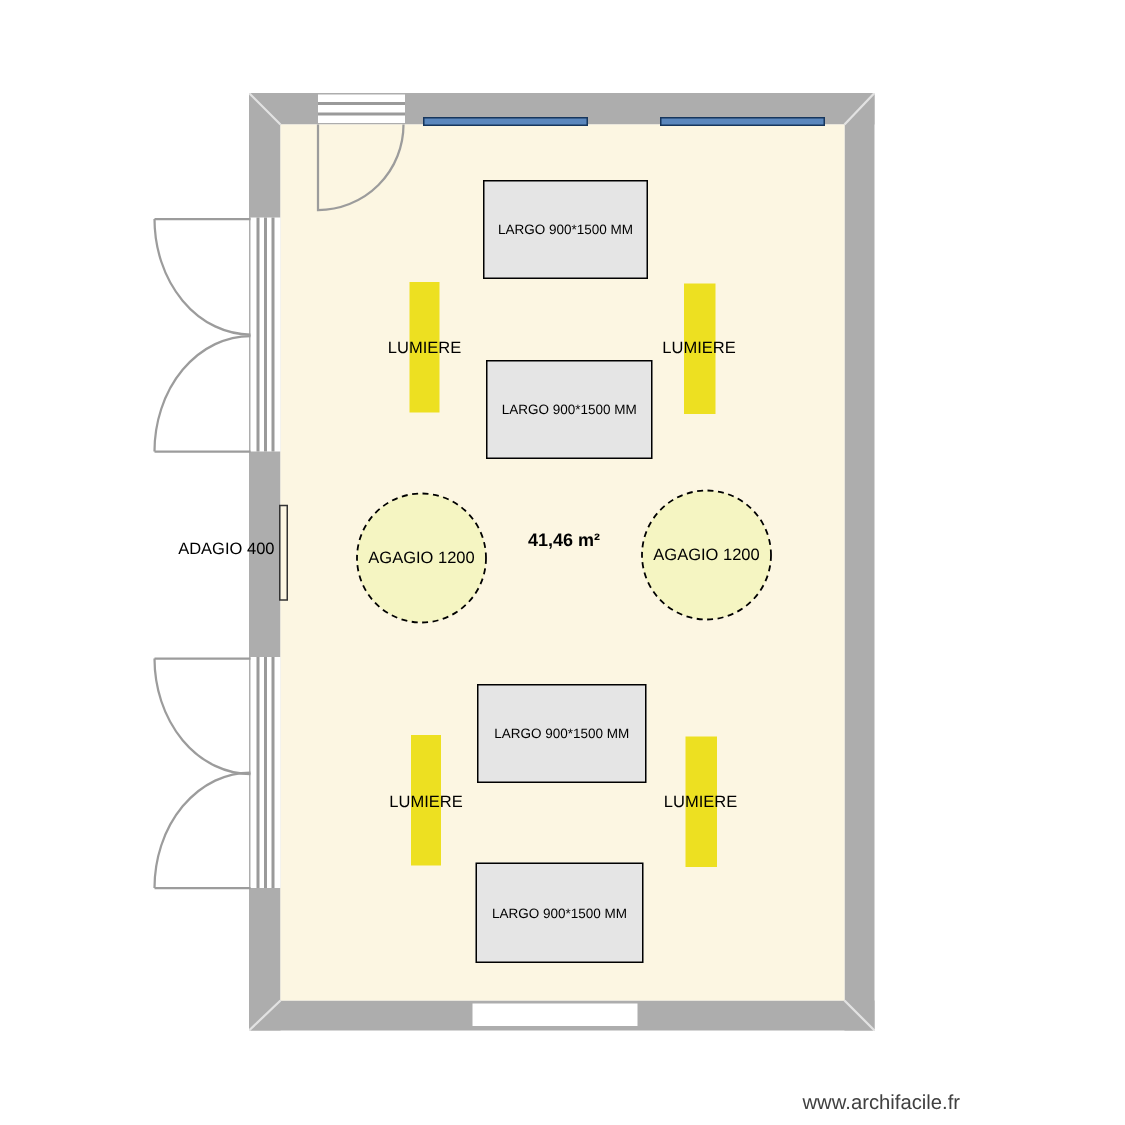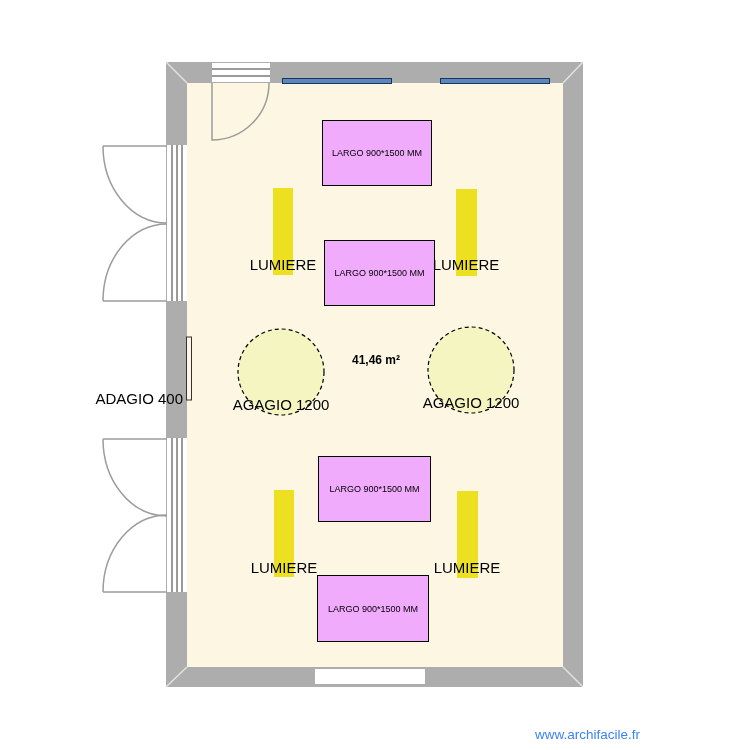--- a/index.html
+++ b/index.html
@@ -4,27 +4,27 @@
 <style>
   html,body{margin:0;padding:0;background:#ffffff;}
   body{font-family:"Liberation Sans", sans-serif;color:#000;}
   #canvas{position:relative;width:750px;height:750px;background:#ffffff;overflow:hidden;}
   .abs{position:absolute;}
   .wall{background:#ADADAD;}
   .floor{background:#FCF6E2;}
   .door-frame{background:#ffffff;}
   .frame-line-h{background:#9A9A9A;height:2px;}
   .frame-line-v{background:#9A9A9A;width:2px;}
-  .radiator{background:#f0abfc;border:1px solid #000;display:flex;align-items:center;justify-content:center;}
+  .radiator{background:#e5e5e5;border:1px solid #000;display:flex;align-items:center;justify-content:center;}
   .radiator-label{font-size:9px;white-space:nowrap;}
   .light{background:#EDE021;}
-  .small-label{font-size:15px;white-space:nowrap;margin-top:32px;}
+  .small-label{font-size:11px;white-space:nowrap;}
   .center-label{transform:translate(-50%,-50%);text-align:center;}
   .area-label{font-size:12px;font-weight:bold;white-space:nowrap;transform:translate(-50%,-50%);}
-  .watermark{font-size:13.5px;color:#3b82f6;white-space:nowrap;}
+  .watermark{font-size:13.5px;color:#404040;white-space:nowrap;}
   svg{position:absolute;left:0;top:0;}
 </style>
 </head>
 <body>
 
 <div id="canvas">
 
   <div class="abs wall" style="left:166px;top:62px;width:417px;height:21px;"></div>
   <div class="abs wall" style="left:166px;top:667px;width:417px;height:20px;"></div>
   <div class="abs wall" style="left:166px;top:62px;width:21px;height:625px;"></div>

